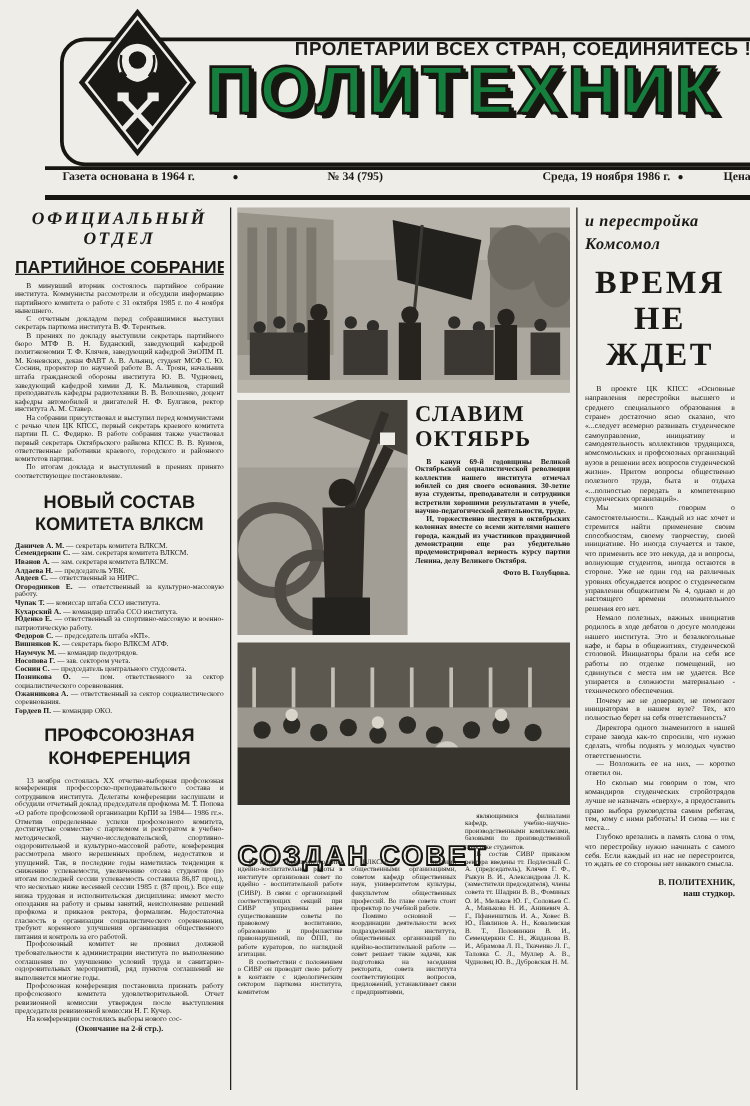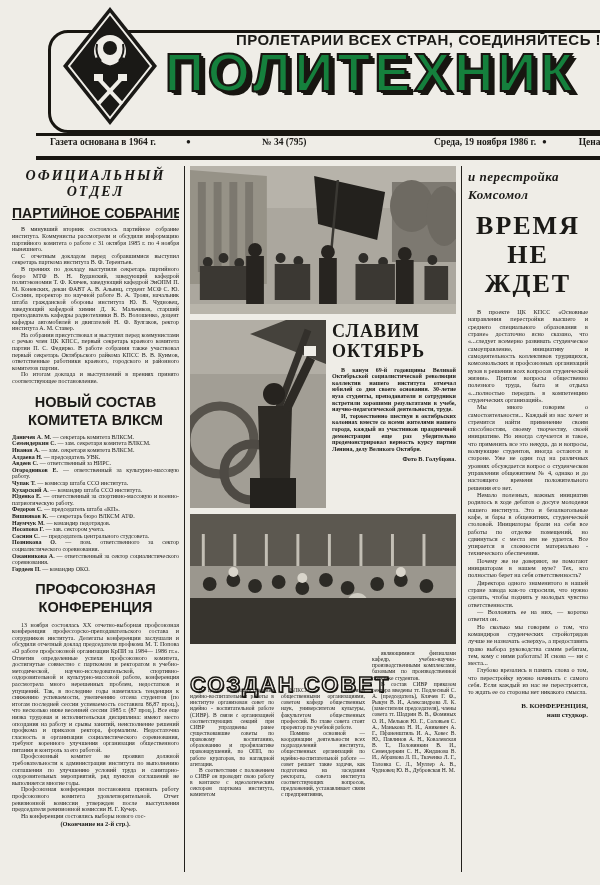--- a/index.html
+++ b/index.html
@@ -324,20 +324,20 @@
         <p class="para">В проекте ЦК КПСС «Основные направления перестройки высшего и среднего специального образования в стране» достаточно ясно сказано, что «...следует всемерно развивать студенческое самоуправление, инициативу и самодеятельность коллективов трудящихся, комсомольских и профсоюзных организаций вузов в решении всех вопросов студенческой жизни». Притом вопросы общественно полезного труда, быта и отдыха «...полностью передать в компетенцию студенческих организаций».</p>
             <p class="para">Мы много говорим о самостоятельности... Каждый из нас хочет и стремится найти применение своим способностям, своему творчеству, своей инициативе. Но иногда случается и такое, что применить все это некуда, да и вопросы, волнующие студентов, иногда остаются в стороне. Уже не один год на различных уровнях обсуждается вопрос о студенческом управлении общежитием № 4, однако и до настоящего времени положительного решения его нет.</p>
             <p class="para">Немало полезных, важных инициатив родилось в ходе дебатов о досуге молодежи нашего института. Это и безалкогольные кафе, и бары в общежитиях, студенческой столовой. Инициаторы брали на себя все работы по отделке помещений, но сдвинуться с места им не удается. Все упирается в сложности материально - технического обеспечения.</p>
             <p class="para">Почему же не доверяют, не помогают инициаторам в нашем вузе? Тех, кто полностью берет на себя ответственность?</p>
             <p class="para">Директора одного знаменитого в нашей стране завода как-то спросили, что нужно сделать, чтобы поднять у молодых чувство ответственности.</p>
             <p class="para">— Возложить ее на них, — коротко ответил он.</p>
             <p class="para">Но сколько мы говорим о том, что командиров студенческих стройотрядов лучше не назначать «сверху», а предоставить право выбора руководства самим ребятам, тем, кому с ними работать! И снова — ни с места...</p>
             <p class="para">Глубоко врезались в память слова о том, что перестройку нужно начинать с самого себя. Если каждый из нас не перестроится, то ждать ее со стороны нет никакого смысла.</p>
           </div>
         <div class="signature">
-          <div>В. КОНФЕРЕНЦИЯ,</div>
+          <div>В. ПОЛИТЕХНИК,</div>
           <div>наш студкор.</div>
         </div>
       </article>
     </section>
 
   </main>
 </div>
 
 </body></html>

